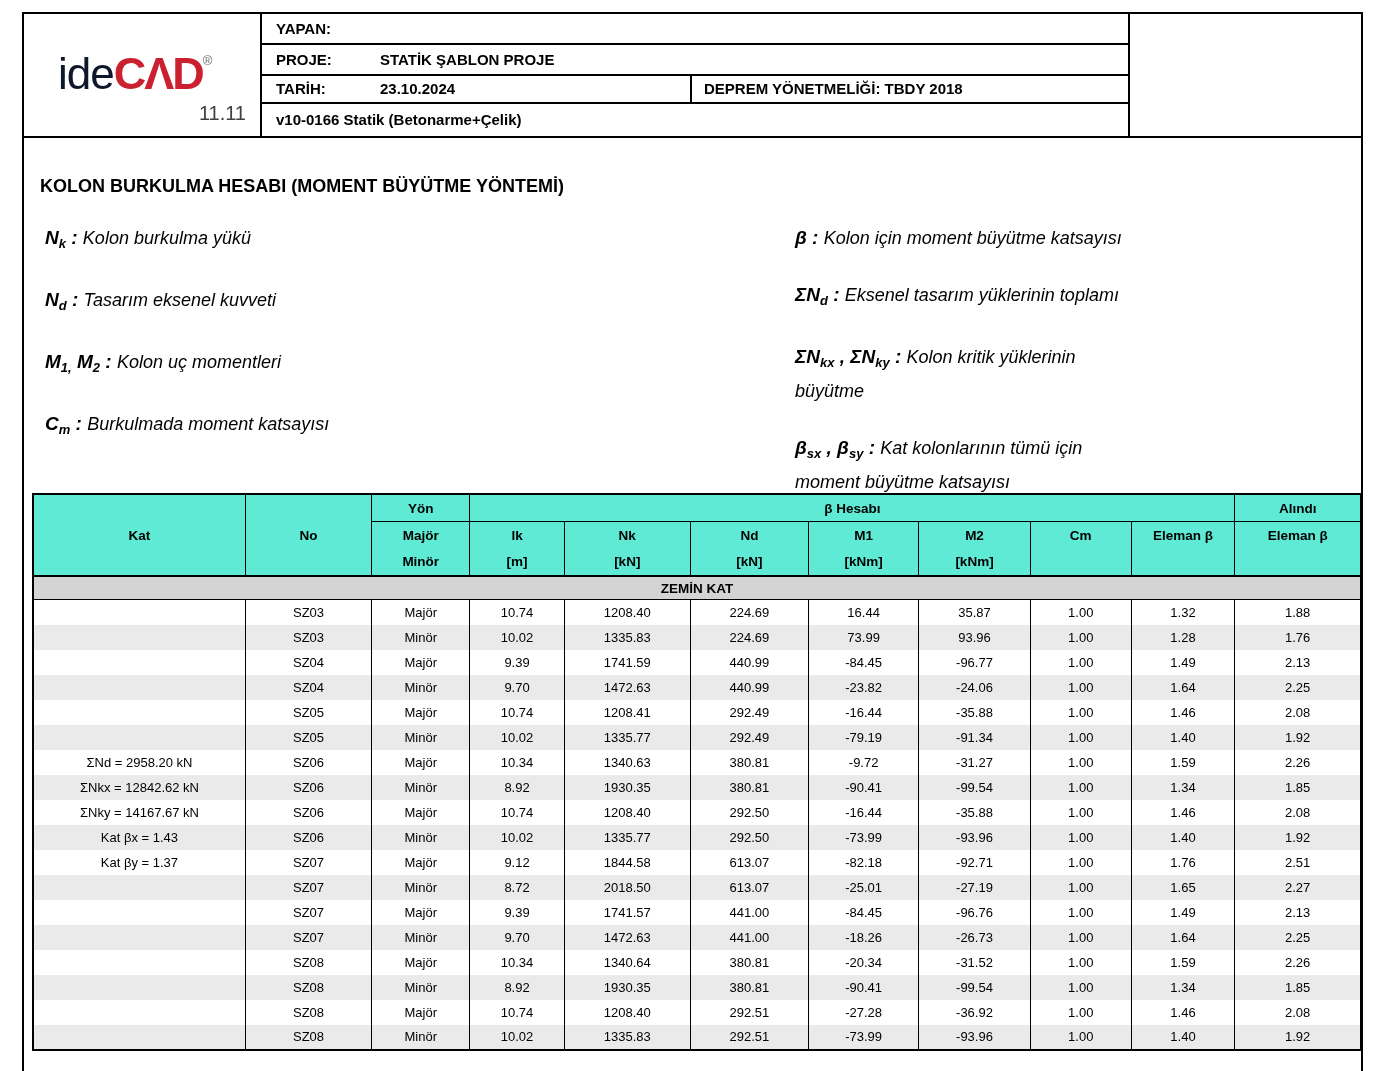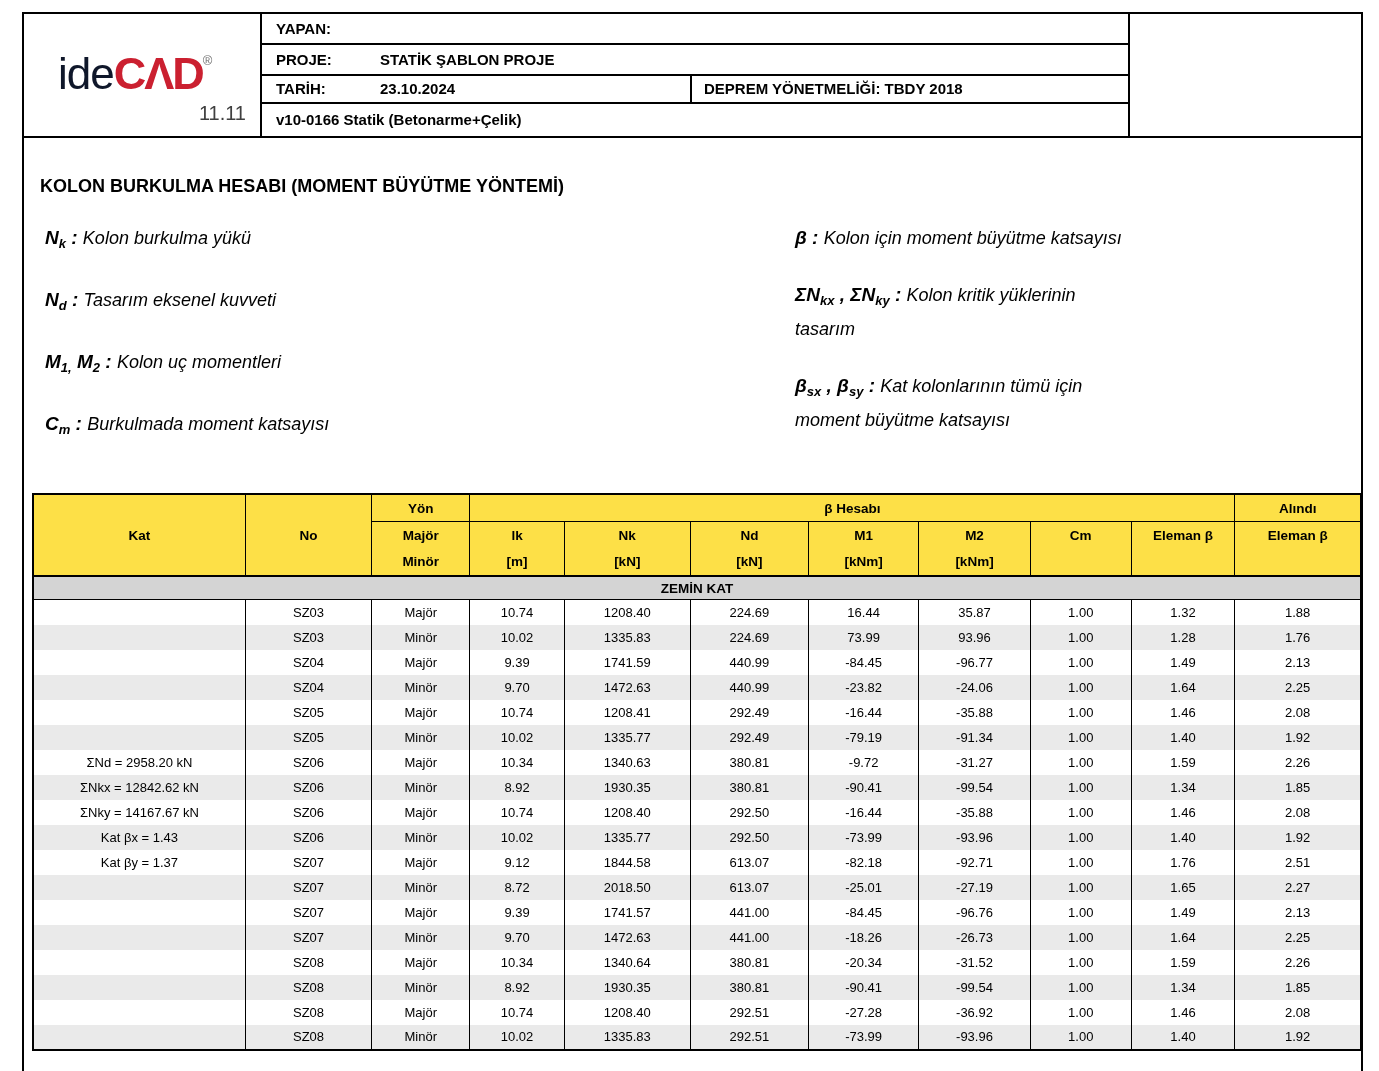--- a/index.html
+++ b/index.html
@@ -44,21 +44,21 @@
   
   table.calc {
     position:absolute; left:32px; top:493px; width:1330px;
     border-collapse:collapse; table-layout:fixed; font-size:13px;
     border:2px solid #000;
   }
   table.calc th, table.calc td {
     border-left:1px solid #000; border-right:1px solid #000;
     padding:0; text-align:center; overflow:hidden; white-space:nowrap;
   }
-  thead th { background:#fde047; font-weight:bold; font-size:13.5px; }
+  thead th { background:#5eead4; font-weight:bold; font-size:13.5px; }
   tr.hrow1 th { height:26px; border-bottom:1px solid #000; }
   tr.hrow1 th.rowspan2 { border-bottom:none; }
   tr.hrow2 th { height:52px; vertical-align:top; line-height:26px; padding-top:1px; }
   thead { border-bottom:2px solid #000; }
   td.section-cell {
     background:#d4d4d4; font-weight:bold; text-align:left; padding-left:5px;
     height:22px; border-bottom:1px solid #000; font-size:13.5px;
   }
   tbody tr.data-row { height:25px; }
   tbody tr.alt td { background:#eaeaea; }
@@ -98,21 +98,22 @@
   <div class="doc-title">KOLON BURKULMA HESABI (MOMENT BÜYÜTME YÖNTEMİ)</div>
 
   <div class="def-col def-col-left">
       <div class="def-item"><span class="seg-sym">N</span><span class="seg-sub">k</span><span class="seg-sym"> : </span><span class="seg-desc">Kolon burkulma yükü</span></div>
       <div class="def-item"><span class="seg-sym">N</span><span class="seg-sub">d</span><span class="seg-sym"> : </span><span class="seg-desc">Tasarım eksenel kuvveti</span></div>
       <div class="def-item"><span class="seg-sym">M</span><span class="seg-sub">1,</span><span class="seg-sym"> M</span><span class="seg-sub">2</span><span class="seg-sym"> : </span><span class="seg-desc">Kolon uç momentleri</span></div>
       <div class="def-item"><span class="seg-sym">C</span><span class="seg-sub">m</span><span class="seg-sym"> : </span><span class="seg-desc">Burkulmada moment katsayısı</span></div>
     </div>
   <div class="def-col def-col-right">
       <div class="def-item"><span class="seg-sym">β</span><span class="seg-sym"> : </span><span class="seg-desc">Kolon için moment büyütme katsayısı</span></div>
-      <div class="def-item"><span class="seg-sym">ΣN</span><span class="seg-sub">kx</span><span class="seg-sym"> , </span><span class="seg-sym">ΣN</span><span class="seg-sub">ky</span><span class="seg-sym"> : </span><span class="seg-desc">Kolon kritik yüklerinin</span><br><span class="seg-desc">tasarım</span></div>
+      <div class="def-item"><span class="seg-sym">ΣN</span><span class="seg-sub">d</span><span class="seg-sym"> : </span><span class="seg-desc">Eksenel tasarım yüklerinin toplamı</span></div>
+      <div class="def-item"><span class="seg-sym">ΣN</span><span class="seg-sub">kx</span><span class="seg-sym"> , </span><span class="seg-sym">ΣN</span><span class="seg-sub">ky</span><span class="seg-sym"> : </span><span class="seg-desc">Kolon kritik yüklerinin</span><br><span class="seg-desc">büyütme</span></div>
       <div class="def-item"><span class="seg-sym">β</span><span class="seg-sub">sx</span><span class="seg-sym"> , </span><span class="seg-sym">β</span><span class="seg-sub">sy</span><span class="seg-sym"> : </span><span class="seg-desc">Kat kolonlarının tümü için</span><br><span class="seg-desc">moment büyütme katsayısı</span></div>
     </div>
 
   <table class="calc">
     <colgroup>
       <col style="width:16.0%">
         <col style="width:9.5%">
         <col style="width:7.4%">
       <col style="width:7.1%">
         <col style="width:9.5%">

